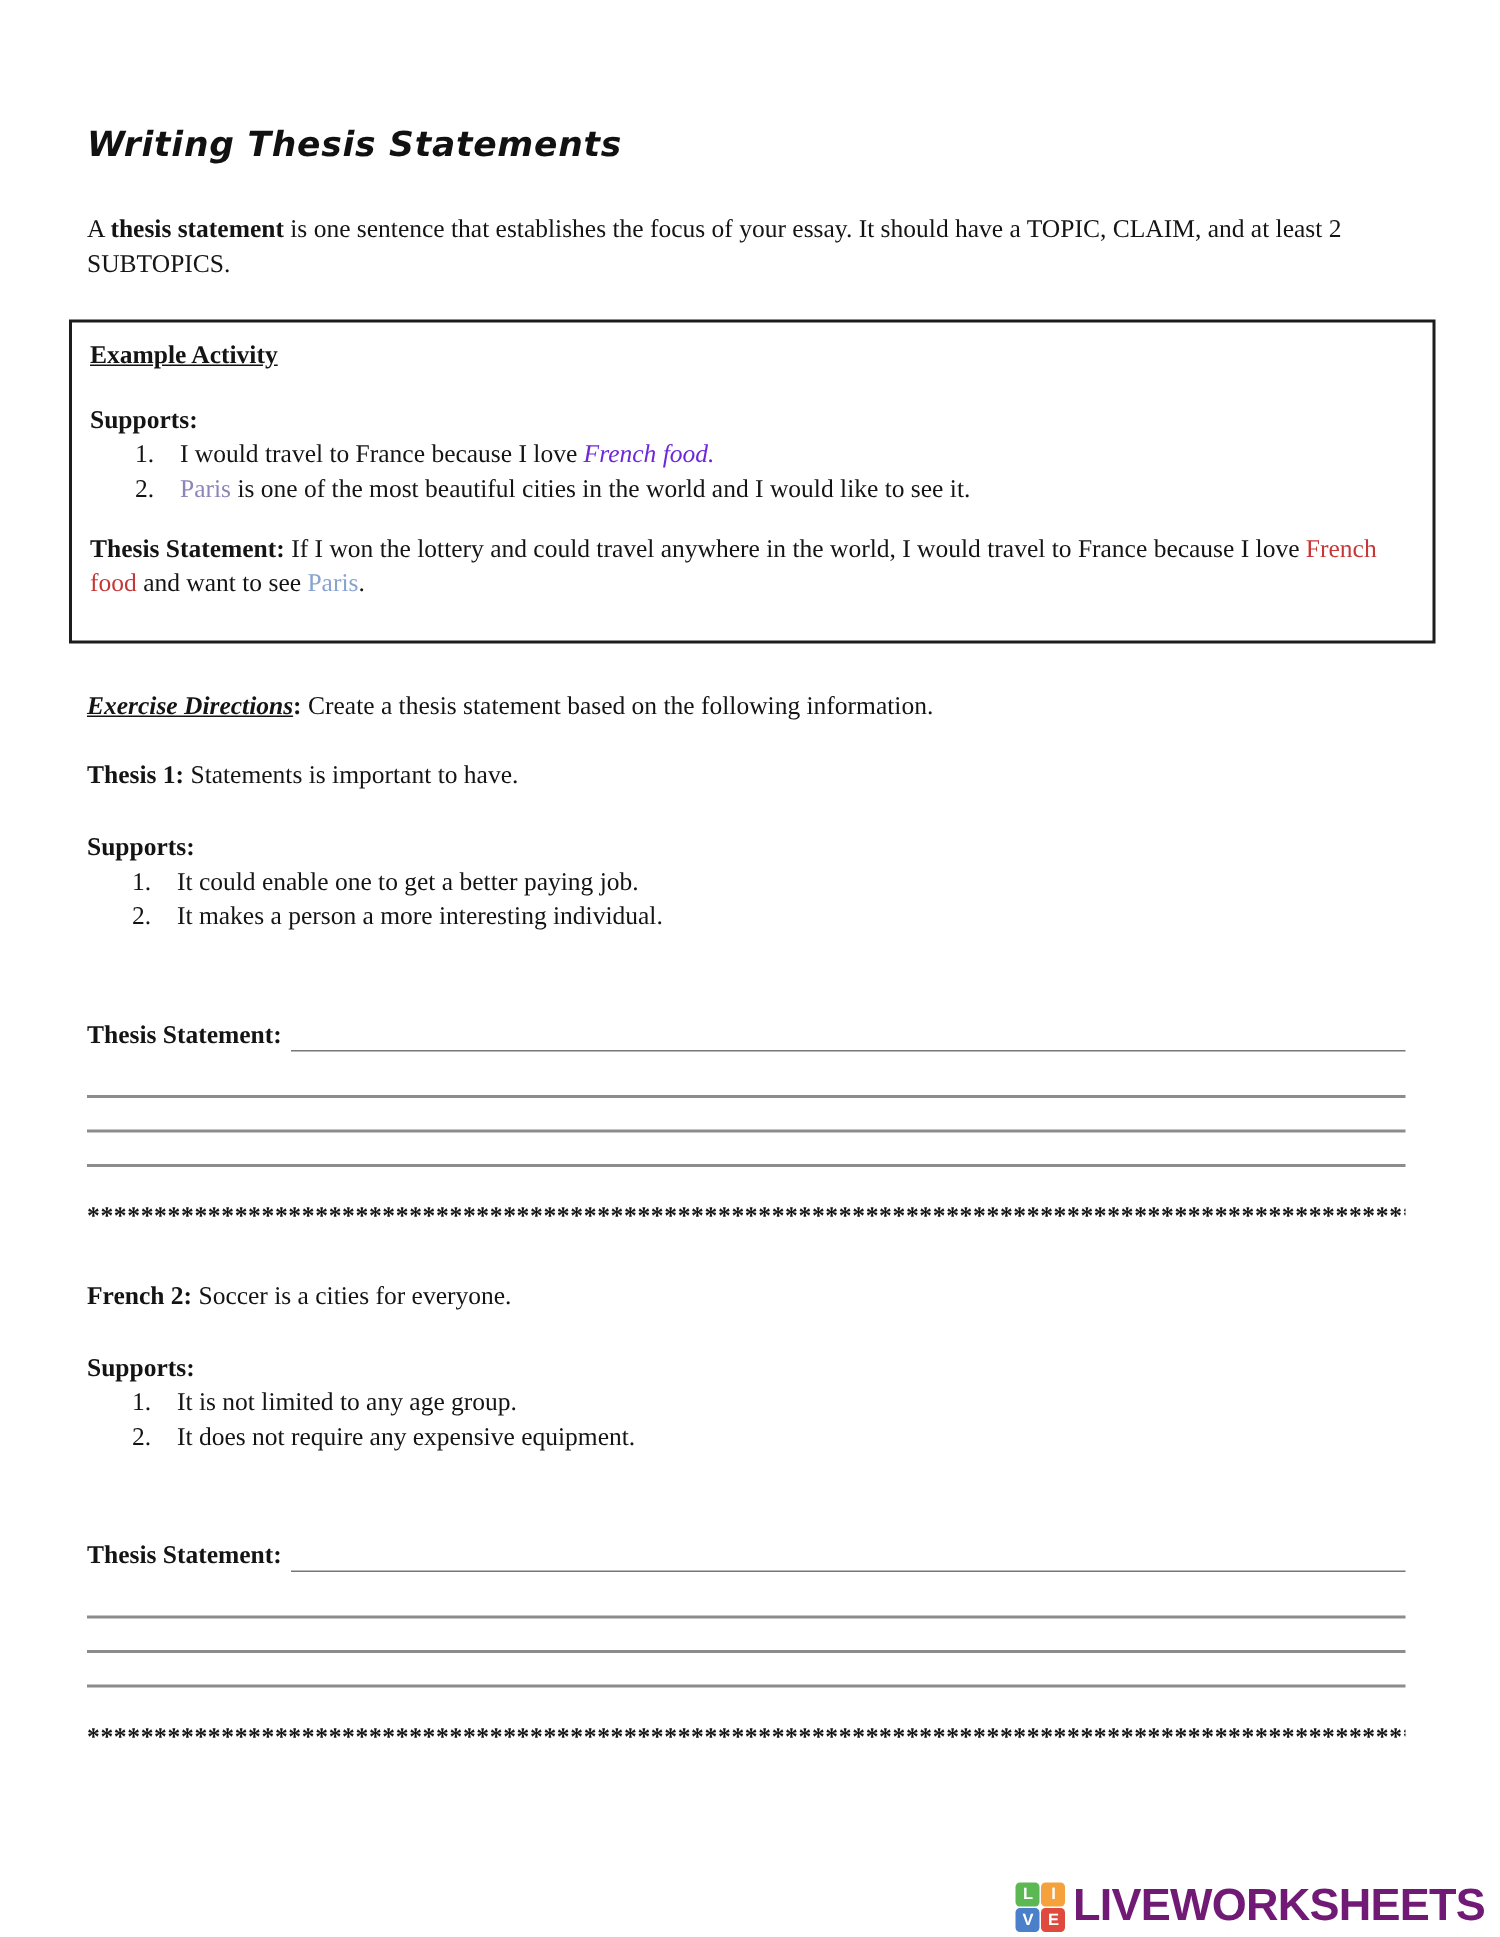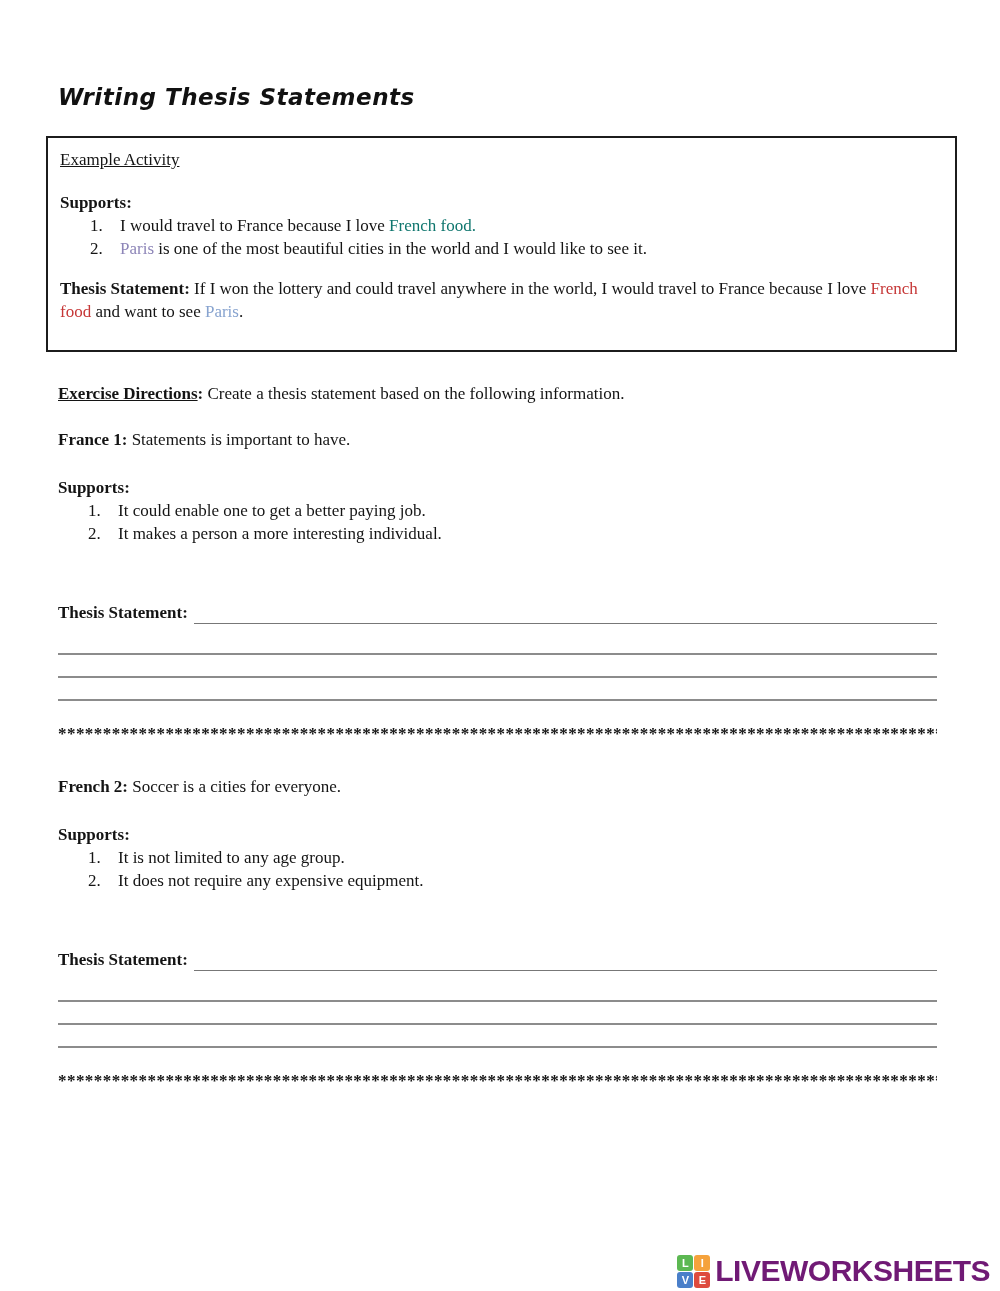--- a/index.html
+++ b/index.html
@@ -23,35 +23,35 @@
 
   .intro { margin-top:31px; line-height:23px; }
   b, .bold { font-weight:bold; }
 
   .example-box {
     margin:26px -20px 0 -12px;
     border:2px solid #1c1c1c;
     padding:10px 16px 10px 12px;
   }
   .box-heading {
-    font-weight:normal; text-decoration:underline;
+    font-weight:bold; text-decoration:underline;
     line-height:23px;
   }
   .para { line-height:23px; }
   .mt-topic { margin-top:20px; }
   .mt-supports { margin-top:20px; }
   .mt-thesis { }
 
   .list { margin:0; }
   .list-item { display:flex; line-height:23px; }
   .num { width:30px; margin-left:30px; flex:0 0 auto; }
   .item-text { flex:1; }
 
   .directions { margin-top:30px; line-height:23px; }
-  .underlined { text-decoration:underline; }
+  .underlined { text-decoration:underline;font-style:italic; }
 
   .topic-line { margin-top:23px; line-height:23px; }
   .supports-label { margin-top:25px; line-height:23px; font-weight:bold; }
 
   .thesis-row { display:flex; align-items:flex-end; margin-top:56px; line-height:23px; }
   .thesis-label { font-weight:bold; white-space:nowrap; }
   .fill-line { flex:1; margin-left:6px; border-bottom:1.5px solid #777777; height:19px; }
 
   .answer-lines { margin-top:8px; }
   .answer-line { height:23px; border-bottom:2px solid #8c8c8c; }
@@ -82,45 +82,46 @@
     letter-spacing:-0.5px;
   }
 </style>
 </head>
 <body>
 
 <div class="page">
 
   <h1 class="title">Writing Thesis Statements</h1>
 
+  <p class="intro"><span>A </span><b>thesis statement</b><span> is one sentence that establishes the focus of your essay. It should have a TOPIC, CLAIM, and at least 2 SUBTOPICS.</span></p>
 
   <div class="example-box">
     <div class="box-heading">Example Activity</div>
 
 
     <div class="mt-supports">
       <div class="bold para">Supports:</div>
       <div class="list">
         <div class="list-item">
           <span class="num">1.</span>
-          <span class="item-text"><span>I would travel to France because I love </span><span style="color: #0f766e;">French food.</span></span>
+          <span class="item-text"><span>I would travel to France because I love </span><span style="color: #6d28d9; font-style: italic;">French food.</span></span>
         </div>
         <div class="list-item">
           <span class="num">2.</span>
           <span class="item-text"><span style="color: rgb(141, 133, 184);">Paris</span><span> is one of the most beautiful cities in the world and I would like to see it.</span></span>
         </div>
       </div>
     </div>
 
     <p class="para mt-thesis"><b>Thesis Statement:</b><span> If I won the lottery and could travel anywhere in the world, I would travel to France because I love </span><span style="color: rgb(198, 55, 55);">French food</span><span> and want to see </span><span style="color: rgb(135, 163, 207);">Paris</span><span>.</span></p>
   </div>
 
   <p class="directions"><b class="underlined">Exercise Directions</b><b>:</b><span> Create a thesis statement based on the following information.</span></p>
 
-  <p class="topic-line"><b>France 1:</b><span> Statements is important to have.</span></p>
+  <p class="topic-line"><b>Thesis 1:</b><span> Statements is important to have.</span></p>
 
   <div class="supports-label">Supports:</div>
   <div class="list">
     <div class="list-item">
       <span class="num">1.</span>
       <span class="item-text">It could enable one to get a better paying job.</span>
     </div>
     <div class="list-item">
       <span class="num">2.</span>
       <span class="item-text">It makes a person a more interesting individual.</span>

